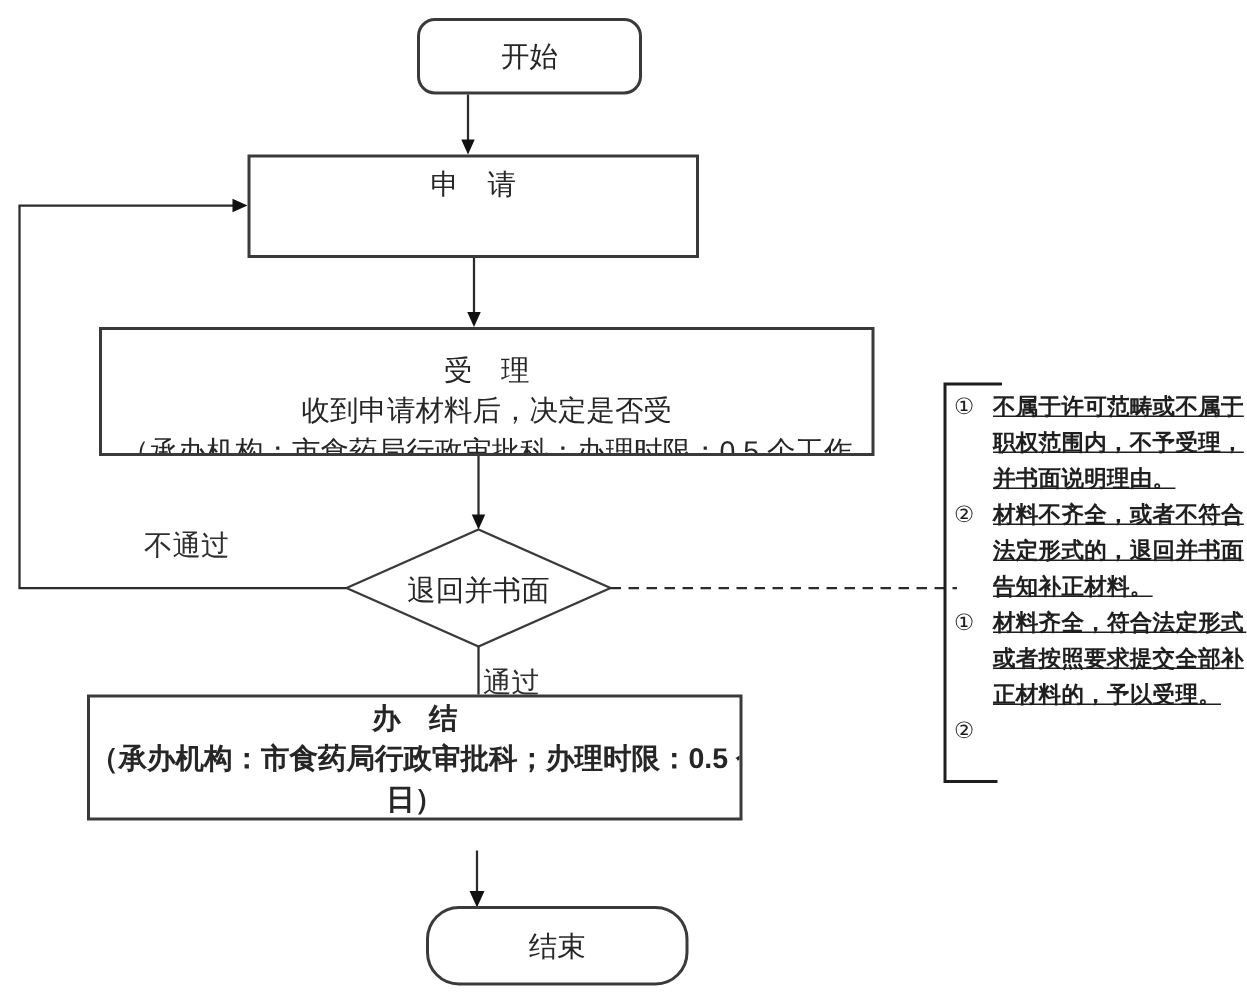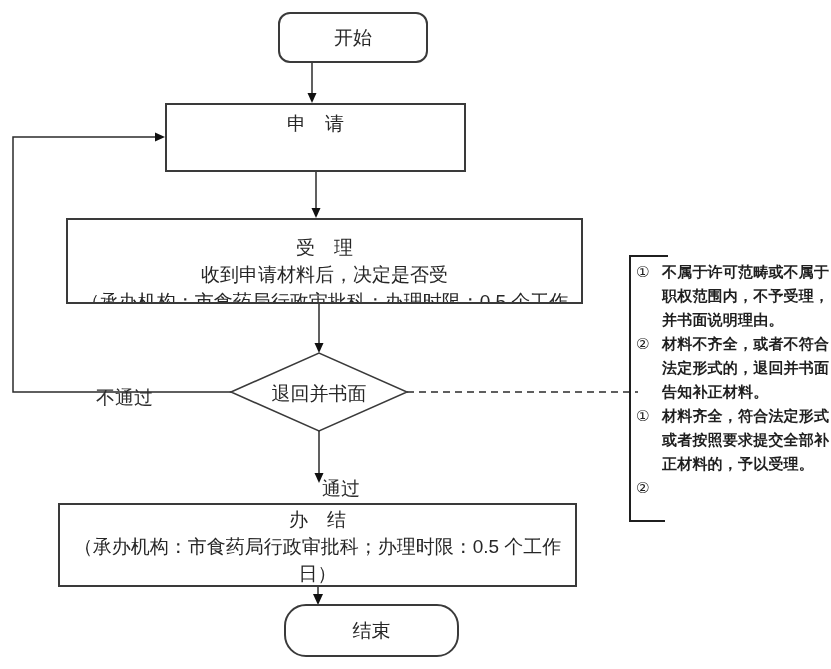--- a/index.html
+++ b/index.html
@@ -49,37 +49,36 @@
   }
   .node-body {
     font-size: 19px;
     line-height: 27px;
     white-space: pre;
   }
   #node-start { left: 237px; top: 12px; width: 150px; height: 51px; }
   #node-apply { left: 165px; top: 103px; width: 301px; height: 69px; padding-top: 4px; }
   #node-apply .node-title, #node-apply .node-body { line-height: 29px; }
   #node-accept { left: 66px; top: 218px; width: 517px; height: 86px; padding-top: 14px; }
-  #node-complete { left: 58px; top: 503px; width: 519px; height: 84px; padding-top: 1px; }
+  #node-complete { left: 58px; top: 463px; width: 437px; height: 84px; padding-top: 1px; font-weight: bold; }
   #node-end { left: 243px; top: 604px; width: 175px; height: 53px; border-radius: 22px; }
 
   .decision-label {
     position: absolute;
     left: 231px; top: 381px;
     width: 176px;
     text-align: center;
     font-size: 19px;
     z-index: 2;
   }
   .edge-label {
     position: absolute;
     font-size: 19px;
     z-index: 2;
     color: #2f2f2f;
-    margin-top: 34px;
   }
   #edge-label-fail { left: 96px; top: 351px; }
   #edge-label-pass { left: 322px; top: 442px; }
 
   .annotation-panel {
     position: absolute;
     left: 636px; top: 260px;
     width: 196px;
     z-index: 2;
     font-size: 15px;
@@ -92,20 +91,21 @@
     align-items: flex-start;
   }
   .annotation-marker {
     flex: 0 0 26px;
     font-weight: normal;
   }
   .annotation-text {
     flex: 1 1 auto;
     white-space: pre;
     letter-spacing: 0.2px;
+    text-decoration: underline;
   }
 </style>
 </head>
 <body>
 
 <div class="canvas">
 
   <svg class="connector-layer" viewBox="0 0 831 669" xmlns="http://www.w3.org/2000/svg">
 
     <line x1="312" y1="63" x2="312" y2="95" stroke="#2b2b2b" stroke-width="1.5"></line>

